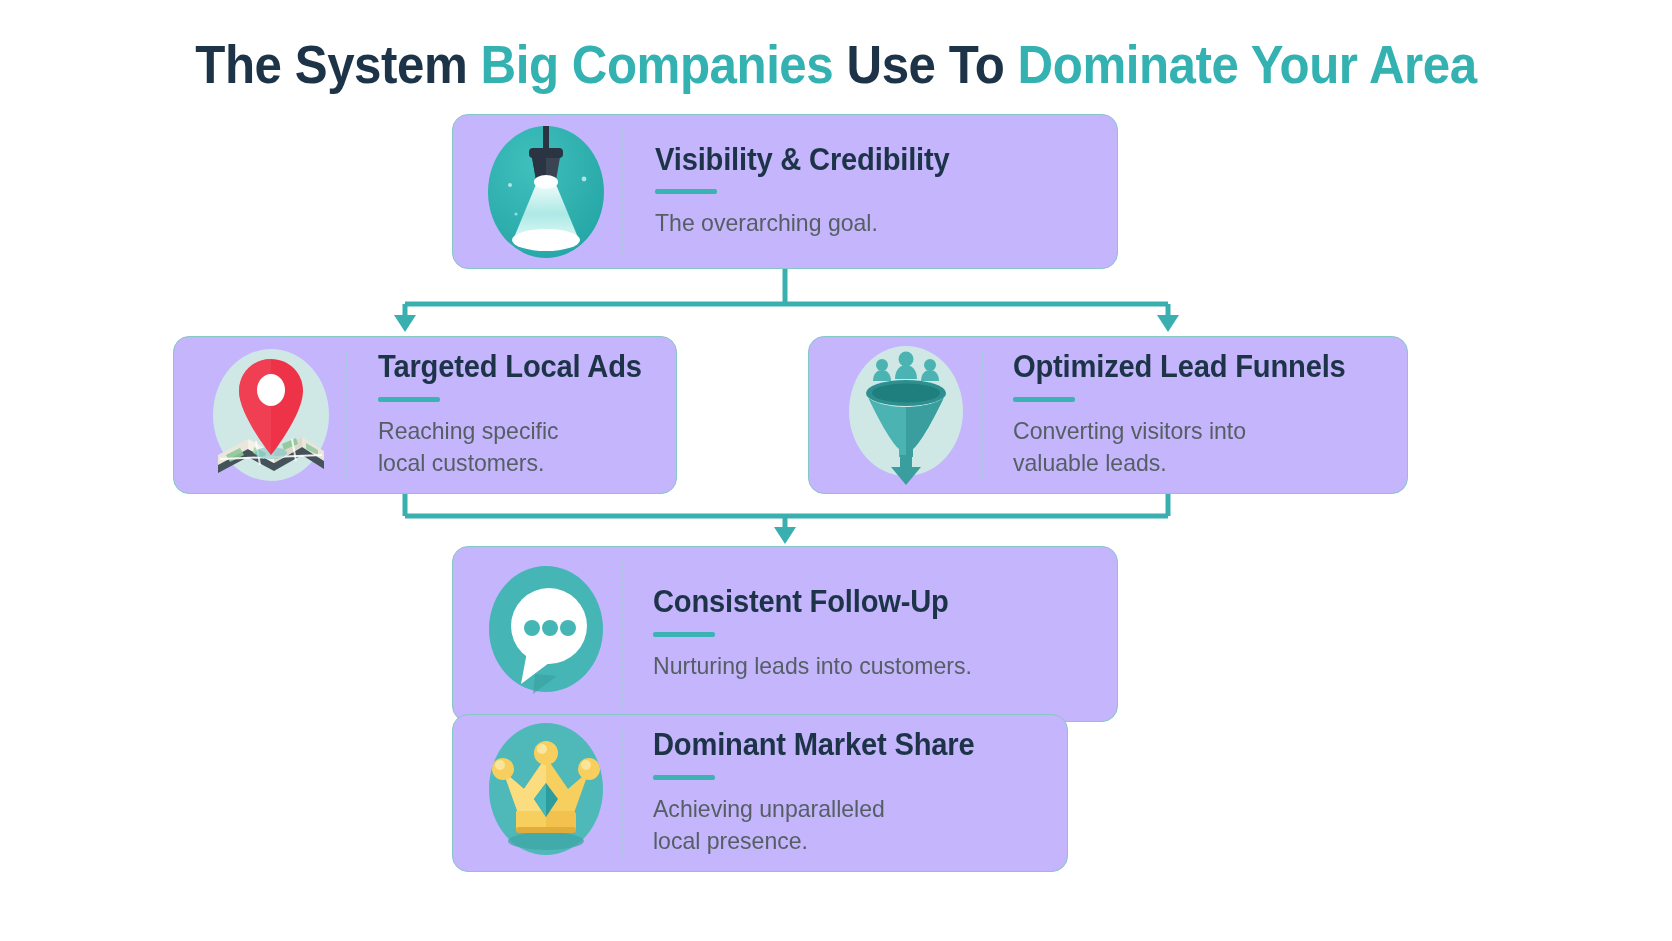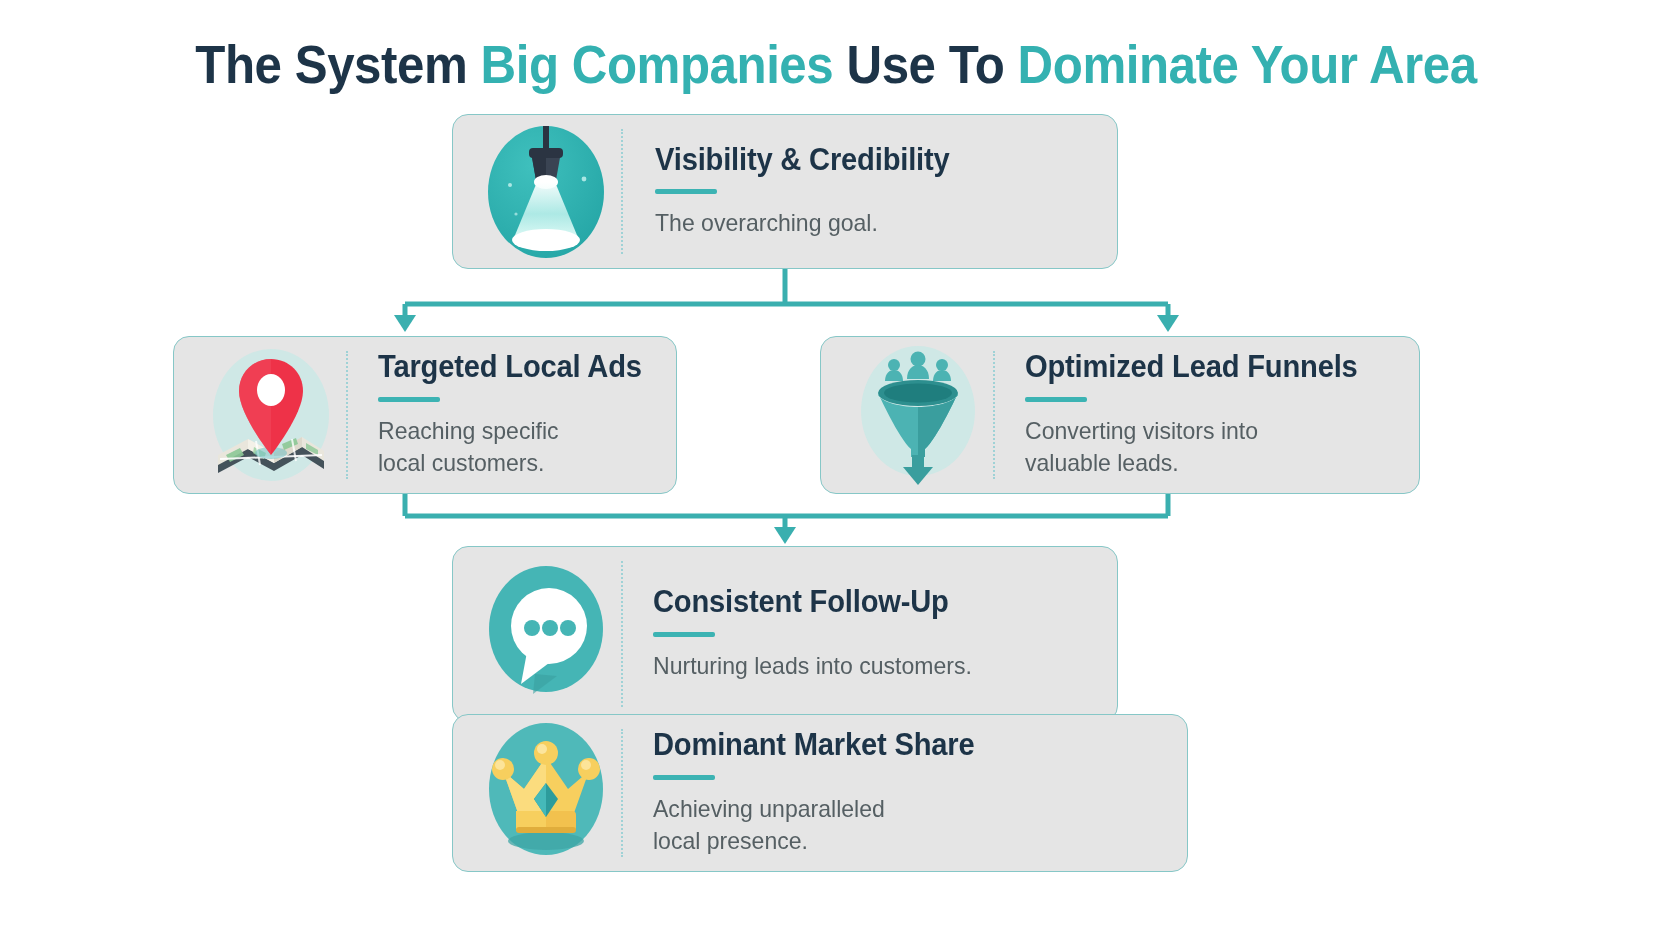--- a/index.html
+++ b/index.html
@@ -28,21 +28,21 @@
   .title .dark{color:#1d3448;}
   .title .teal{color:#34b1b1;}
 
   
   #connectors{position:absolute;left:0;top:0;width:1672px;height:941px;pointer-events:none;}
 
   
   .card{
     position:absolute;
     box-sizing:border-box;
-    background:#e5e5e5;
+    background:#c4b5fd;
     border:1.6px solid #86c7c7;
     border-radius:16px;
     display:flex;
     align-items:center;
     overflow:visible;
   }
   .card-icon{
     flex:0 0 auto;
     display:flex;align-items:center;justify-content:center;
     position:relative;
@@ -84,27 +84,27 @@
   }
 
   
   #card-visibility { left:452px;  top:98px;  width:666px; height:155px; }
   #card-visibility .card-icon{ width:150px; margin-left:18px;}
   #card-visibility .card-body{ padding-left:32px;}
 
   #card-ads       { left:173px;  top:320px; width:504px; height:158px; }
   #card-ads .card-icon{ width:150px; margin-left:22px;}
 
-  #card-funnel    { left:808px;  top:320px; width:600px; height:158px;margin-left:12px; }
+  #card-funnel    { left:808px;  top:320px; width:600px; height:158px; }
   #card-funnel .card-icon{ width:150px; margin-left:22px;}
 
   #card-followup  { left:452px;  top:530px; width:666px; height:176px; }
   #card-followup .card-icon{ width:150px; margin-left:18px;}
 
-  #card-dominant  { left:452px;  top:698px; width:736px; height:158px;justify-content:space-between; }
+  #card-dominant  { left:452px;  top:698px; width:616px; height:158px;justify-content:space-between; }
   #card-dominant .card-icon{ width:150px; margin-left:18px;}
 
   .icon-svg{display:block;}
 </style>
 </head>
 <body>
 
 <div id="stage">
 
   <div class="title">

